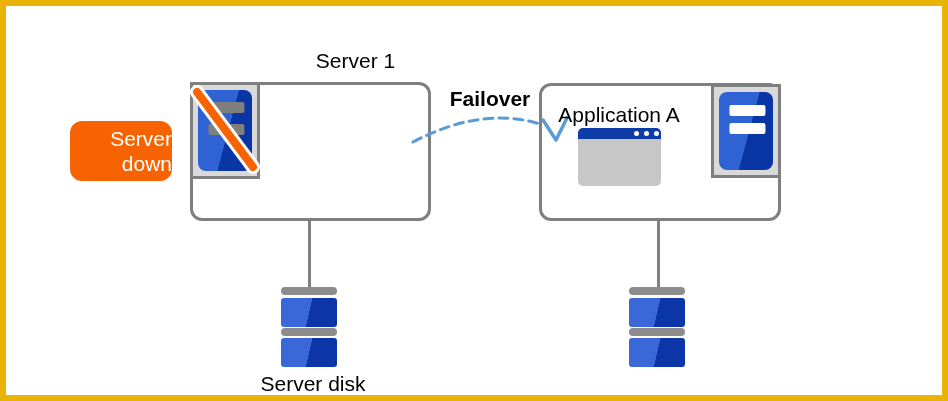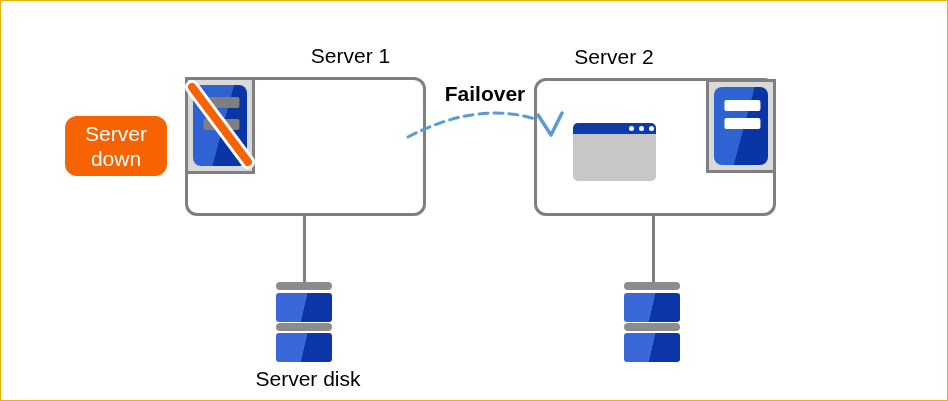--- a/index.html
+++ b/index.html
@@ -6,21 +6,21 @@
     margin: 0;
     padding: 0;
     background: #ffffff;
     font-family: "Liberation Sans", "DejaVu Sans", sans-serif;
   }
   #canvas {
     position: relative;
     width: 948px;
     height: 401px;
     box-sizing: border-box;
-    border: 1px solid #eab308;
+    border: 6px solid #eab308;
     background: #ffffff;
     overflow: hidden;
   }
   .abs { position: absolute; }
   .label {
     font-size: 21px;
     color: #000000;
     text-align: center;
     white-space: nowrap;
   }
@@ -62,21 +62,21 @@
     width: 102px;
     height: 60px;
     border-radius: 12px;
     background: #f76300;
     color: #ffffff;
     font-size: 21px;
     line-height: 25px;
     display: flex;
     align-items: center;
     justify-content: center;
-    text-align: center;
+    text-align: right;
     white-space: normal;
   }
   
   .app-window {
     width: 83px;
     height: 58px;
     border-radius: 5px;
     background: #c7c7c7;
     overflow: hidden;
   }
@@ -122,21 +122,20 @@
     pointer-events: none;
   }
 </style>
 </head>
 <body>
 
 <div id="canvas">
 
   <div class="abs label" style="left:264px; top:43px; width:171px;">Server 1</div>
 
-  <div class="abs label" style="left:527px; top:44px; width:172px;">Server 2</div>
 
   <div class="abs server-box" style="left:184px; top:76px; width:241px; height:139px;"></div>
 
   <div class="abs server-box" style="left:533px; top:77px; width:242px; height:138px;"></div>
 
   <div class="abs icon-frame" style="left:184px; top:76px; height:97px;">
     <div class="icon-blue">
       <div class="tower-bar gray" style="top:12px;"></div>
       <div class="tower-bar gray" style="top:34px;"></div>
     </div>
@@ -157,20 +156,21 @@
     <span>Server down</span>
   </div>
 
   <div class="abs label" style="left:424px; top:81px; width:120px;font-weight:bold;">Failover</div>
 
   <svg class="overlay" width="948" height="401" viewBox="0 0 948 401">
     <path d="M 407 136 Q 478 99 537 119" fill="none" stroke="#5b9bd5" stroke-width="3" stroke-linecap="round" stroke-dasharray="9 6"></path>
     <polyline points="537,114 550,134 561,112" fill="none" stroke="#5b9bd5" stroke-width="3.5" stroke-linecap="round" stroke-linejoin="round"></polyline>
   </svg>
 
+  <div class="abs label" style="left:528px; top:97px; width:170px;">Application A</div>
 
   <div class="abs app-window" style="left:572px; top:122px;">
     <div class="app-titlebar">
       <span class="app-dot" style="left:56px;"></span>
       <span class="app-dot" style="left:66px;"></span>
       <span class="app-dot" style="left:76px;"></span>
     </div>
   </div>
 
   <div class="abs connector" style="left:302px; top:214px; height:70px;"></div>

